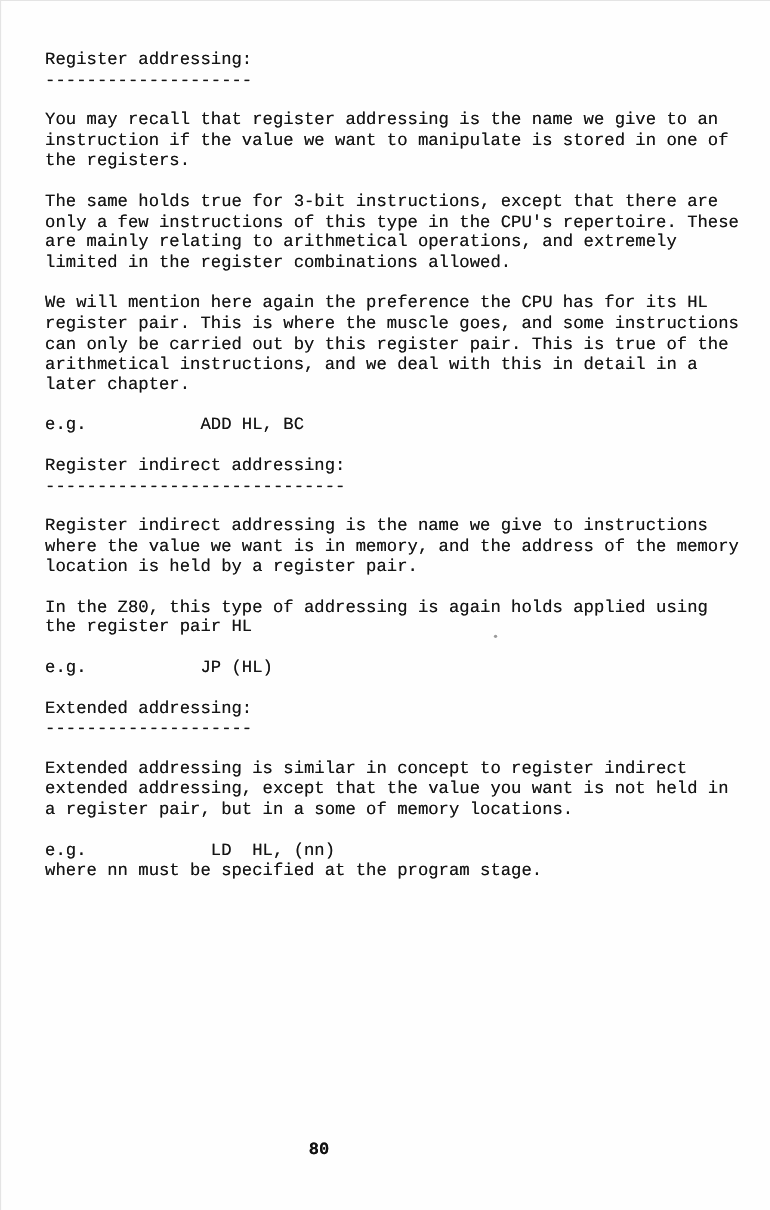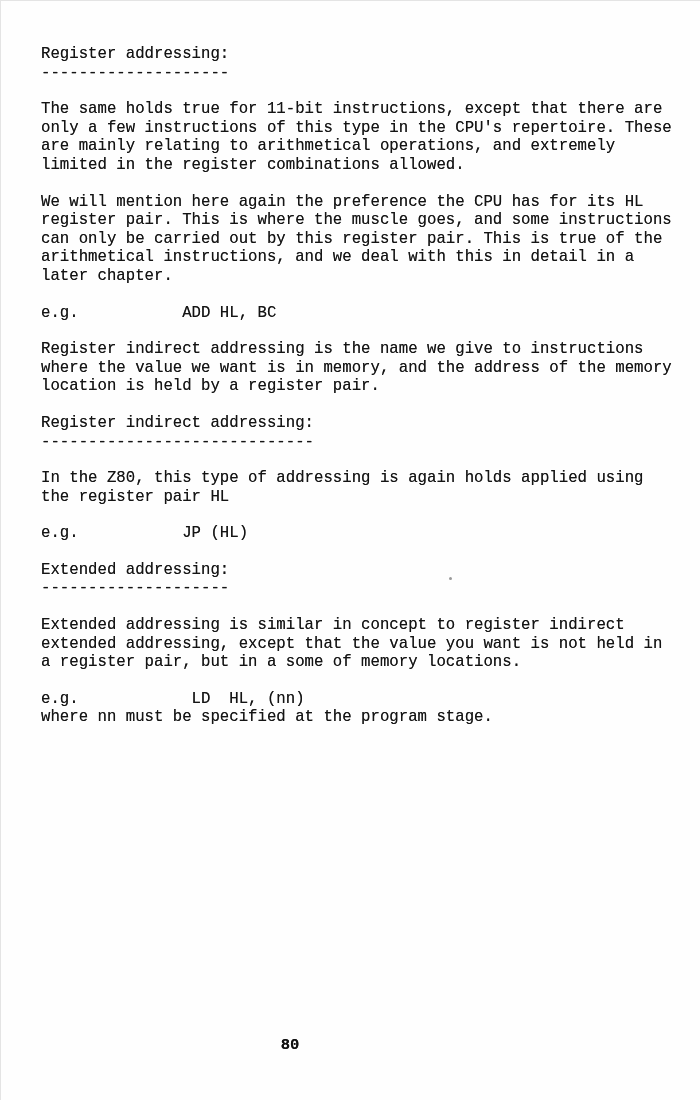--- a/index.html
+++ b/index.html
@@ -64,35 +64,38 @@
   }
 </style>
 </head>
 <body>
 
 <div class="page">
 
   <div class="text-column">
     <div class="block">Register addressing:
 --------------------</div>
-    <div class="block">The same holds true for 11-bit instructions, except that there are
+    <div class="block">You may recall that register addressing is the name we give to an
+instruction if the value we want to manipulate is stored in one of
+the registers.</div>
+    <div class="block">The same holds true for 3-bit instructions, except that there are
 only a few instructions of this type in the CPU's repertoire. These
 are mainly relating to arithmetical operations, and extremely
 limited in the register combinations allowed.</div>
     <div class="block">We will mention here again the preference the CPU has for its HL
 register pair. This is where the muscle goes, and some instructions
 can only be carried out by this register pair. This is true of the
 arithmetical instructions, and we deal with this in detail in a
 later chapter.</div>
     <div class="block">e.g.           ADD HL, BC</div>
+    <div class="block">Register indirect addressing:
+-----------------------------</div>
     <div class="block">Register indirect addressing is the name we give to instructions
 where the value we want is in memory, and the address of the memory
 location is held by a register pair.</div>
-    <div class="block">Register indirect addressing:
------------------------------</div>
     <div class="block">In the Z80, this type of addressing is again holds applied using
 the register pair HL</div>
     <div class="block">e.g.           JP (HL)</div>
     <div class="block">Extended addressing:
 --------------------</div>
     <div class="block">Extended addressing is similar in concept to register indirect
 extended addressing, except that the value you want is not held in
 a register pair, but in a some of memory locations.</div>
     <div class="block">e.g.            LD  HL, (nn)
 where nn must be specified at the program stage.</div>

